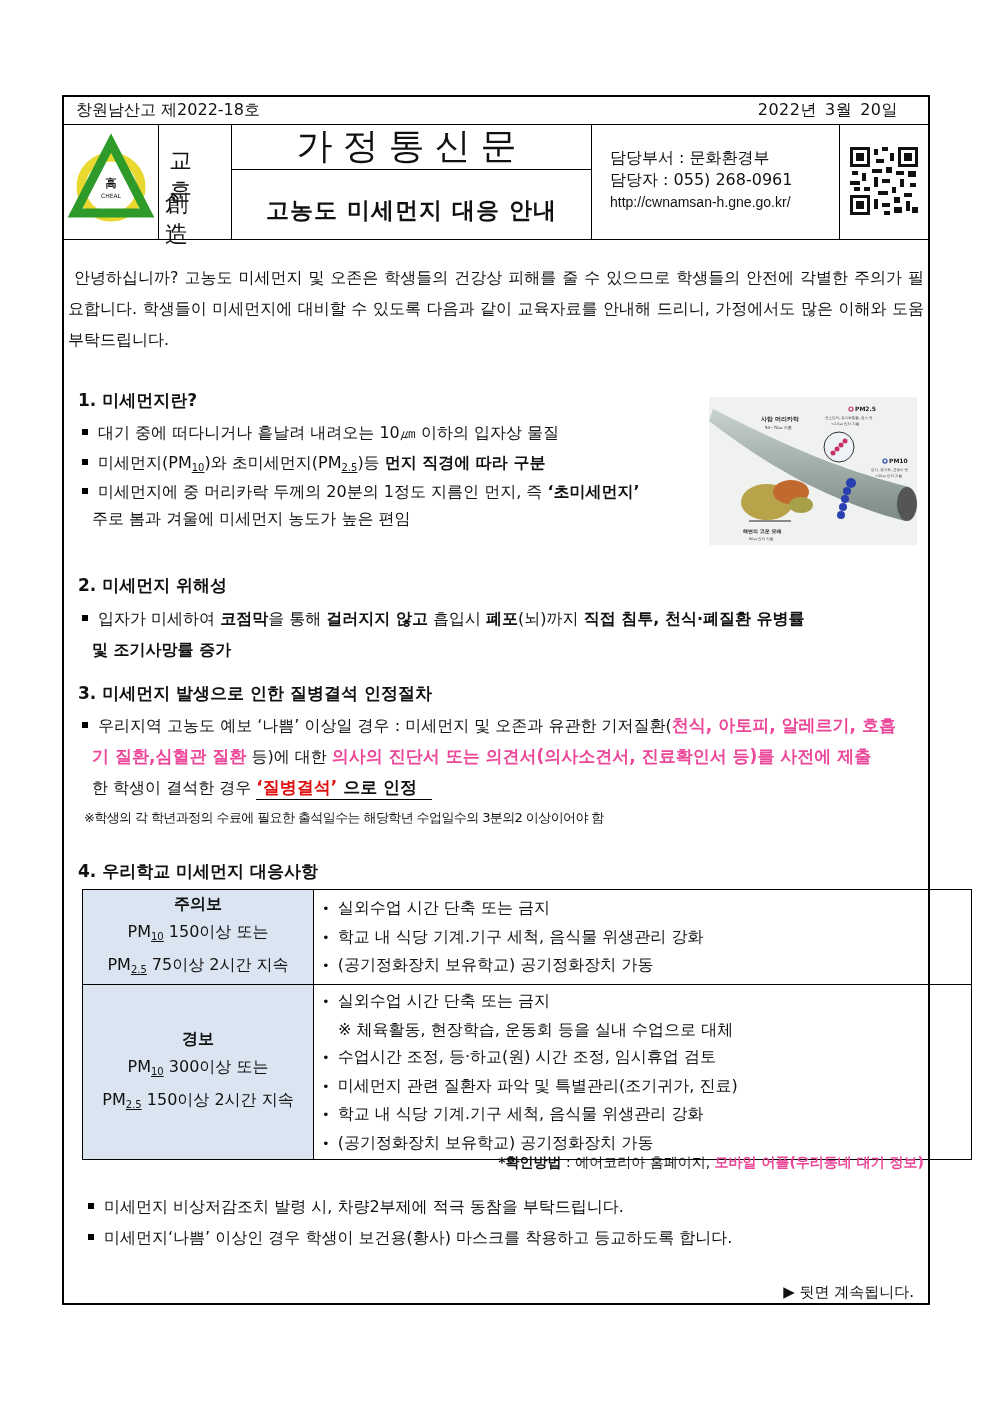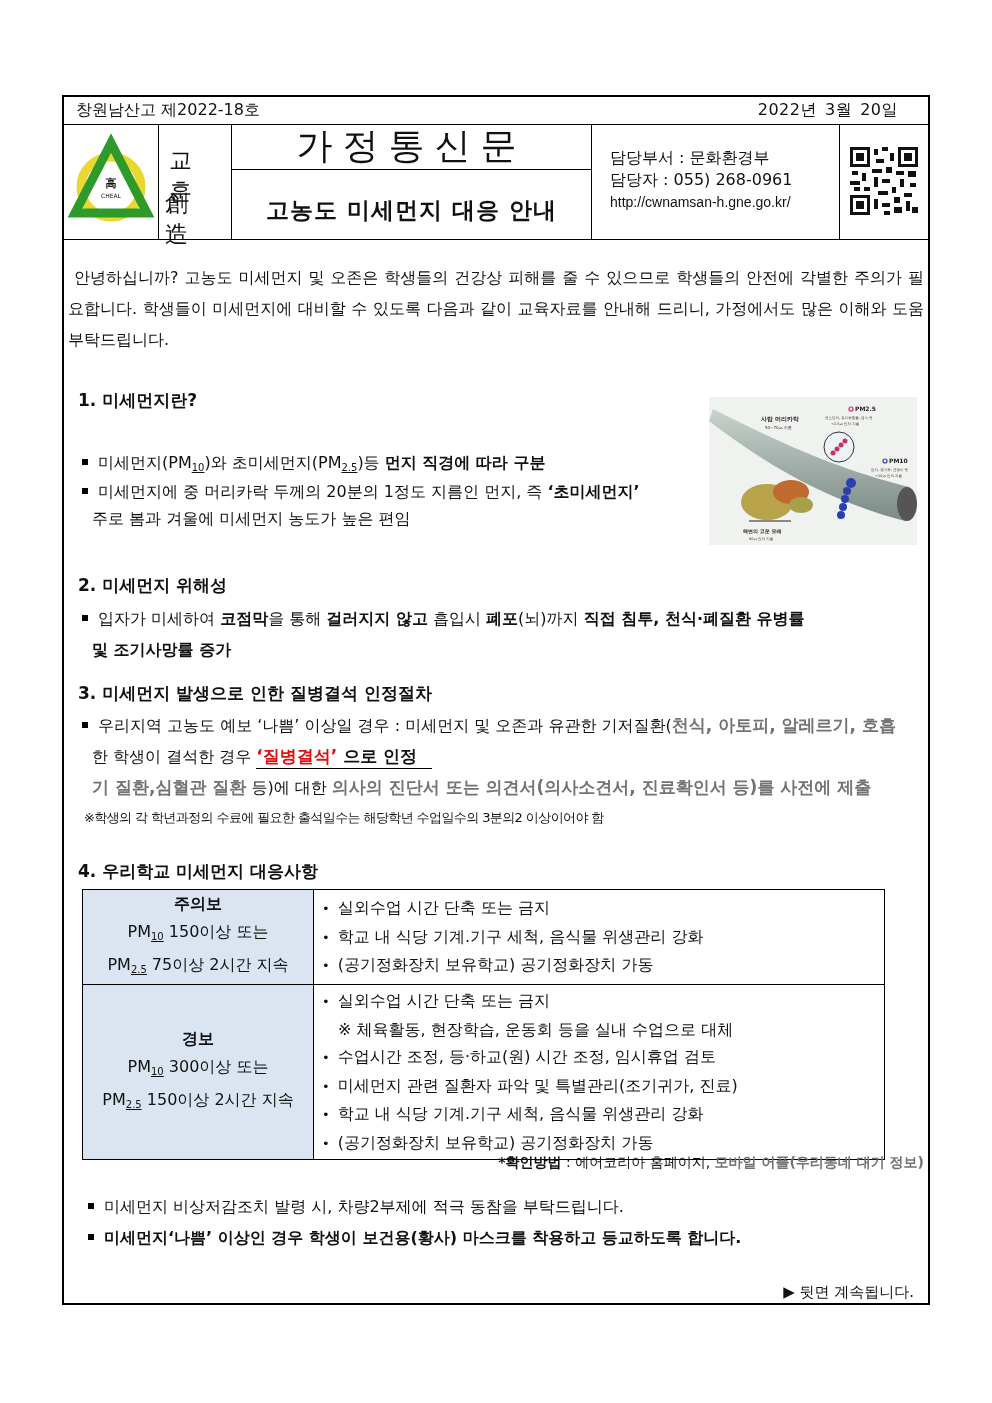--- a/index.html
+++ b/index.html
@@ -31,29 +31,29 @@
   
   .intro { position: absolute; left: 0; top: 165px; width: 864px; font-size: 16px; line-height: 31px; padding: 0 4px; text-align: justify; }
   .intro::first-letter { margin-left: 6px; }
 
   .sec-title { position: absolute; left: 14px; font-size: 17px; font-weight: bold; }
   .bl { position: absolute; left: 18px; font-size: 16px; line-height: 27px; }
   .bl .sq { display: inline-block; width: 6px; height: 6px; background: #000; margin: 0 10px 3px 0; vertical-align: middle; }
   .bl .ind { padding-left: 10px; }
   .b { font-weight: bold; }
   sub { font-size: 10px; vertical-align: -3px; text-decoration: underline; }
-  .blue { color: #737373; font-weight: bold; }
+  .blue { color: #ec4899; font-weight: bold; }
   .red { color: #e01010; font-weight: bold; }
 
   .figure { position: absolute; left: 645px; top: 300px; width: 208px; height: 148px; background: #f0f2ef; overflow: hidden; }
 
   .note { position: absolute; left: 20px; top: 712px; font-size: 13px; letter-spacing: -0.6px; }
 
   
-  table.resp { position: absolute; left: 18px; top: 792px; width: 803px; border-collapse: collapse; font-size: 16px; }
+  table.resp { position: absolute; left: 18px; top: 792px; width: 890px; border-collapse: collapse; font-size: 16px; }
   table.resp td { border: 1.5px solid #000; vertical-align: middle; }
   td.lvl { width: 231px; background: #dbe5f1; text-align: center; line-height: 28px; }
   td.acts { padding: 2px 0 2px 8px; line-height: 27.5px; }
   td.acts .it::before { content: "•"; margin-right: 8px; font-size: 13px; }
   td.acts .sub { padding-left: 16px; }
 
   .confirm { position: absolute; right: 4px; top: 1057px; font-size: 14px; }
 
   .final { position: absolute; left: 24px; font-size: 16px; }
   .final .sq { display: inline-block; width: 6px; height: 6px; background: #000; margin: 0 10px 3px 0; vertical-align: middle; }
@@ -134,20 +134,23 @@
             <rect x="62" y="60" width="6" height="6" fill="#111"></rect>
             <rect x="34" y="64" width="6" height="4" fill="#111"></rect>
         </g>
       </svg>
     </div>
   </div>
 
   <p class="intro">안녕하십니까? 고농도 미세먼지 및 오존은 학생들의 건강상 피해를 줄 수 있으므로 학생들의 안전에 각별한 주의가 필요합니다. 학생들이 미세먼지에 대비할 수 있도록 다음과 같이 교육자료를 안내해 드리니, 가정에서도 많은 이해와 도움 부탁드립니다.</p>
 
   <div class="sec-title" style="top:292px">1. 미세먼지란?</div>
+  <div class="bl" style="top:322px">
+    <span class="sq"></span><span>대기 중에 떠다니거나 흩날려 내려오는 10㎛ 이하의 입자상 물질</span>
+  </div>
   <div class="bl" style="top:352px">
     <span class="sq"></span><span>미세먼지(PM</span><sub>10</sub><span>)와 초미세먼지(PM</span><sub>2.5</sub><span>)등 </span><span class="b">먼지 직경에 따라 구분</span>
   </div>
   <div class="bl" style="top:381px">
     <div><span class="sq"></span><span>미세먼지에 중 머리카락 두께의 20분의 1정도 지름인 먼지, 즉 </span><span class="b">‘초미세먼지’</span></div>
     <div class="ind">주로 봄과 겨울에 미세먼지 농도가 높은 편임</div>
   </div>
 
   <div class="figure">
     <svg width="208" height="148" viewBox="0 0 208 148">
@@ -190,22 +193,22 @@
 
   <div class="sec-title" style="top:477px">2. 미세먼지 위해성</div>
   <div class="bl" style="top:506px; width:840px; line-height:31px">
     <div><span class="sq"></span><span>입자가 미세하여 </span><span class="b">코점막</span><span>을 통해 </span><span class="b">걸러지지 않고</span><span> 흡입시 </span><span class="b">폐포</span><span>(뇌)까지 </span><span class="b">직접 침투, 천식·폐질환 유병률</span></div>
     <div class="ind b">및 조기사망률 증가</div>
   </div>
 
   <div class="sec-title" style="top:585px">3. 미세먼지 발생으로 인한 질병결석 인정절차</div>
   <div class="bl" style="top:613px; width:846px; line-height:31px">
     <div><span class="sq"></span><span>우리지역 고농도 예보 ‘나쁨’ 이상일 경우 : 미세먼지 및 오존과 유관한 기저질환(</span><span class="blue" style="font-size:17px">천식, 아토피, 알레르기, 호흡</span></div>
+    <div class="ind"><span class="blue" style="font-size:17px">기 질환,심혈관 질환</span><span> 등)에 대한 </span><span class="blue" style="font-size:17px">의사의 진단서 또는 의견서(의사소견서, 진료확인서 등)를 사전에 제출</span></div>
     <div class="ind"><span>한 학생이 결석한 경우 </span><span style="border-bottom:1.5px solid #000; padding-bottom:2px"><span class="red" style="font-size:17px">‘질병결석’</span><span class="b" style="font-size:17px"> 으로 인정</span>&nbsp;&nbsp;&nbsp;</span></div>
-    <div class="ind"><span class="blue" style="font-size:17px">기 질환,심혈관 질환</span><span> 등)에 대한 </span><span class="blue" style="font-size:17px">의사의 진단서 또는 의견서(의사소견서, 진료확인서 등)를 사전에 제출</span></div>
   </div>
   <div class="note">※학생의 각 학년과정의 수료에 필요한 출석일수는 해당학년 수업일수의 3분의2 이상이어야 함</div>
 
   <div class="sec-title" style="top:763px">4. 우리학교 미세먼지 대응사항</div>
   <table class="resp">
     <tbody>
         <tr>
       <td class="lvl">
         <div class="b">주의보</div>
         <div><span>PM</span><sub>10</sub><span> 150이상 또는</span></div>
@@ -235,18 +238,18 @@
   </tbody>
     </table>
 
   <div class="confirm">
     <span class="b">*확인방법</span><span> : 에어코리아 홈페이지, </span><span class="blue">모바일 어플(우리동네 대기 정보)</span>
   </div>
 
   <div class="final" style="top:1100px">
     <span class="sq"></span><span>미세먼지 비상저감조치 발령 시, 차량2부제에 적극 동참을 부탁드립니다.</span>
   </div>
-  <div class="final" style="top:1131px; font-weight:bold">
+  <div class="final" style="top:1131px; font-weight:normal">
     <span class="sq"></span><span>미세먼지‘나쁨’ 이상인 경우 학생이 보건용(황사) 마스크를 착용하고 등교하도록 합니다.</span>
   </div>
 
   <div class="cont">▶ 뒷면 계속됩니다.</div>
 </div>
 
 </body></html>

